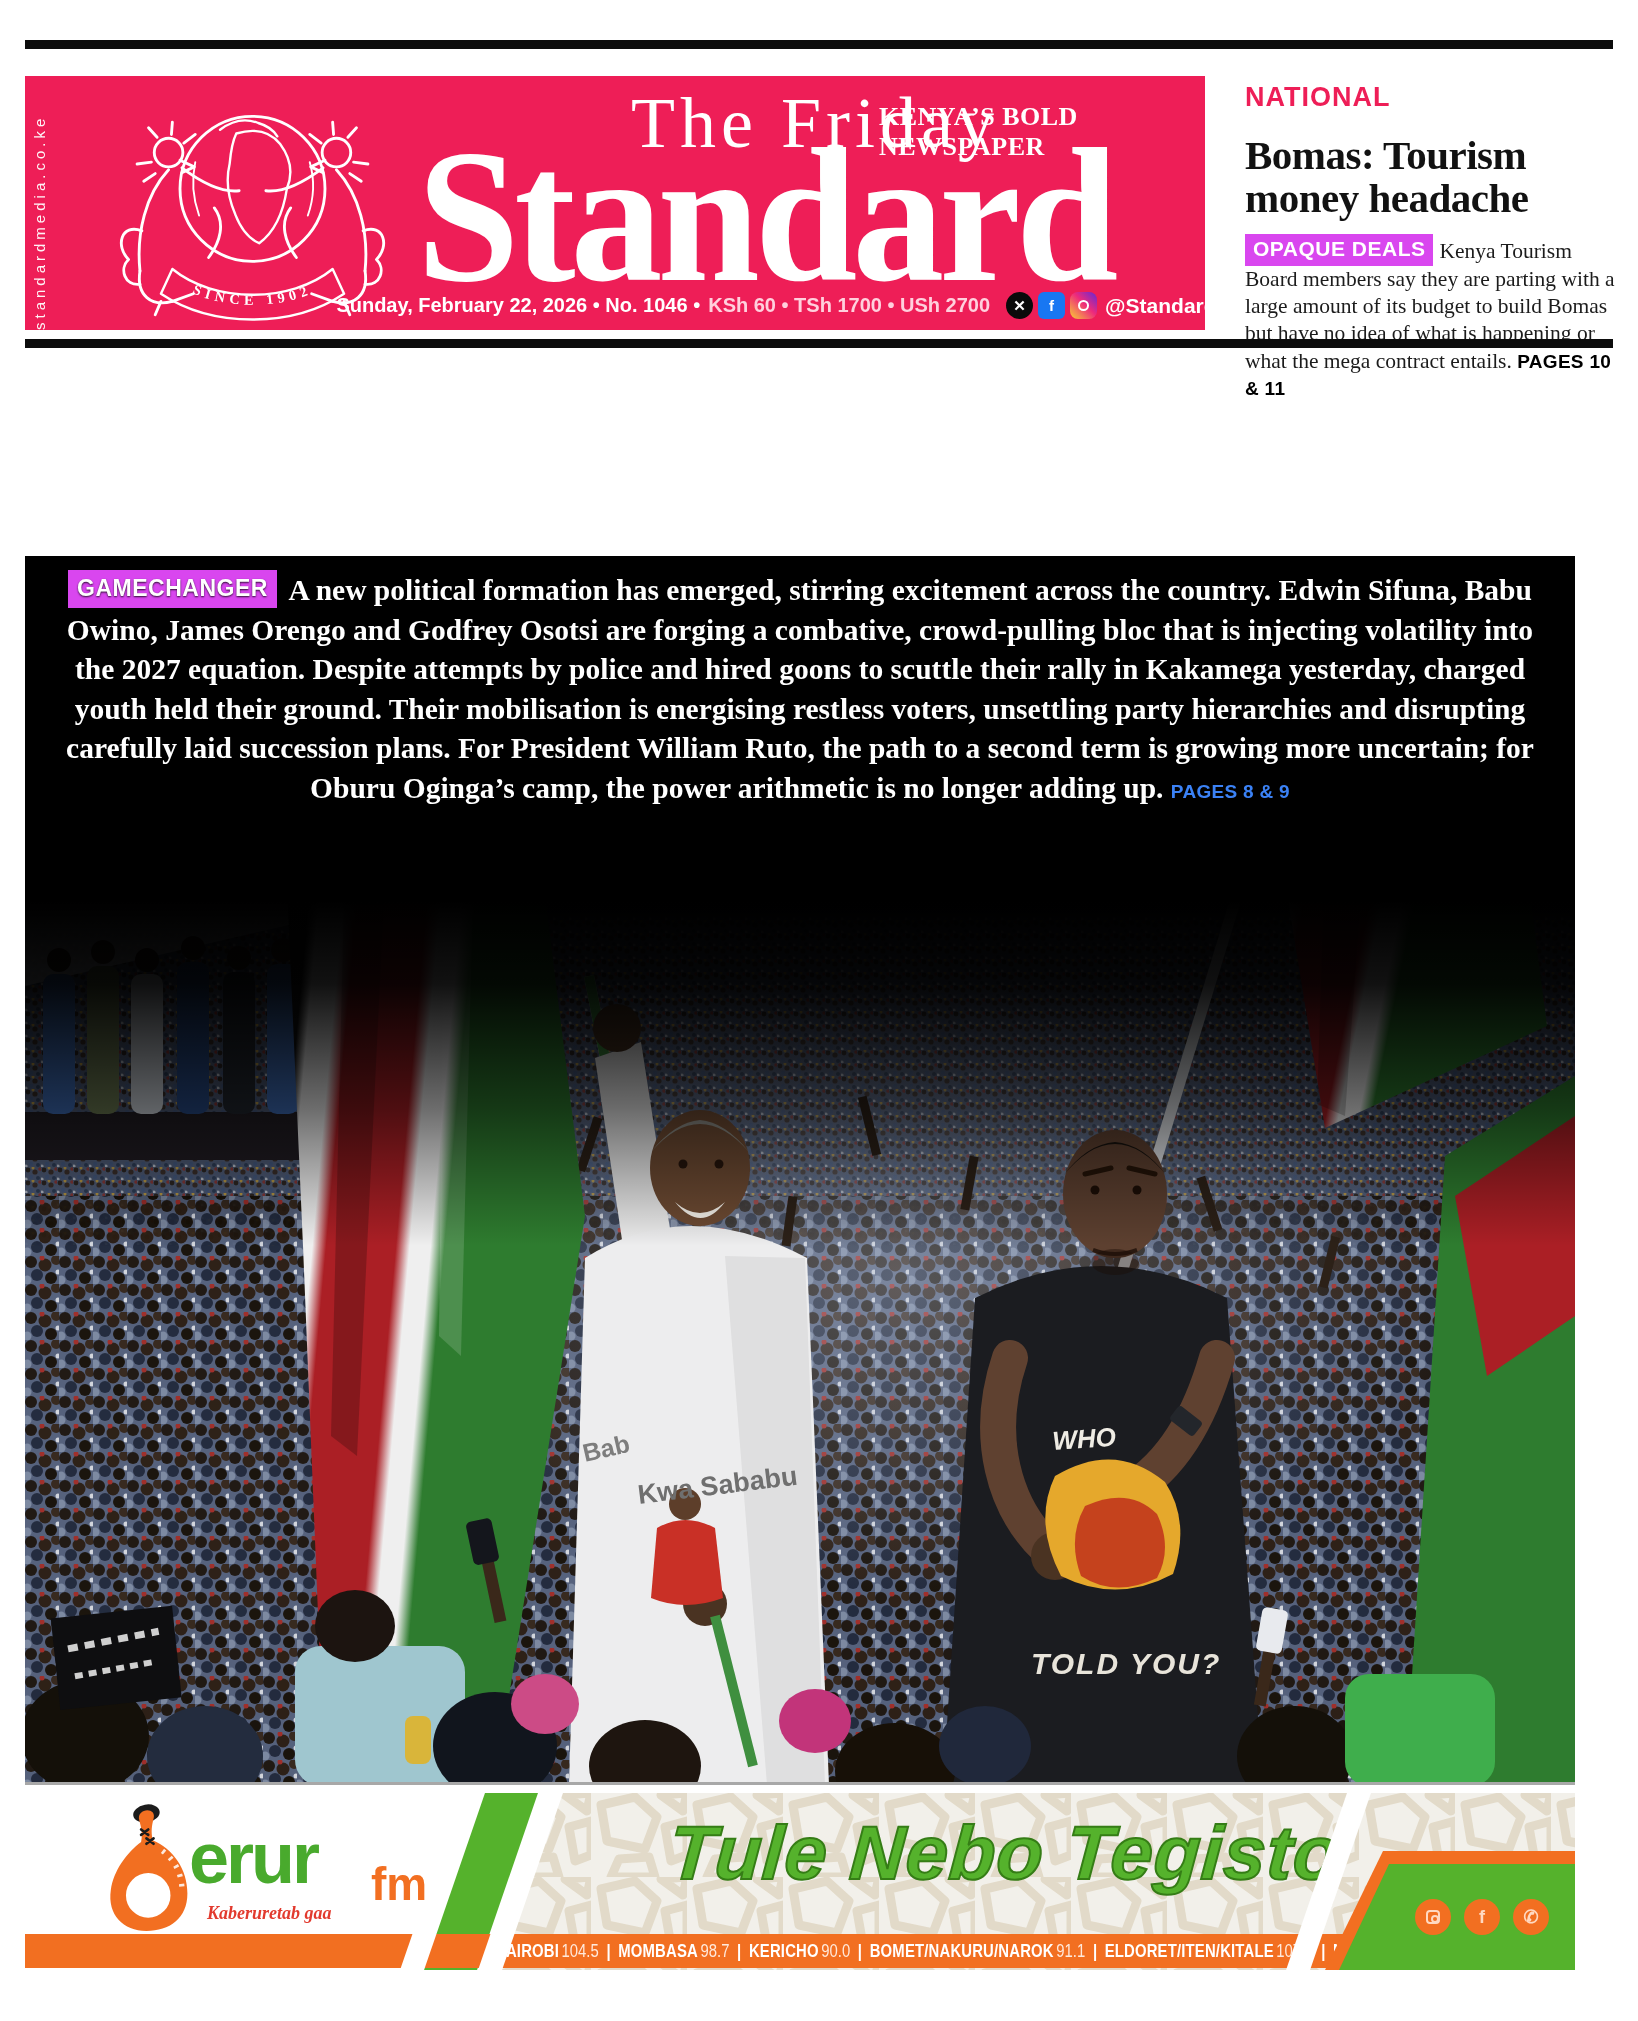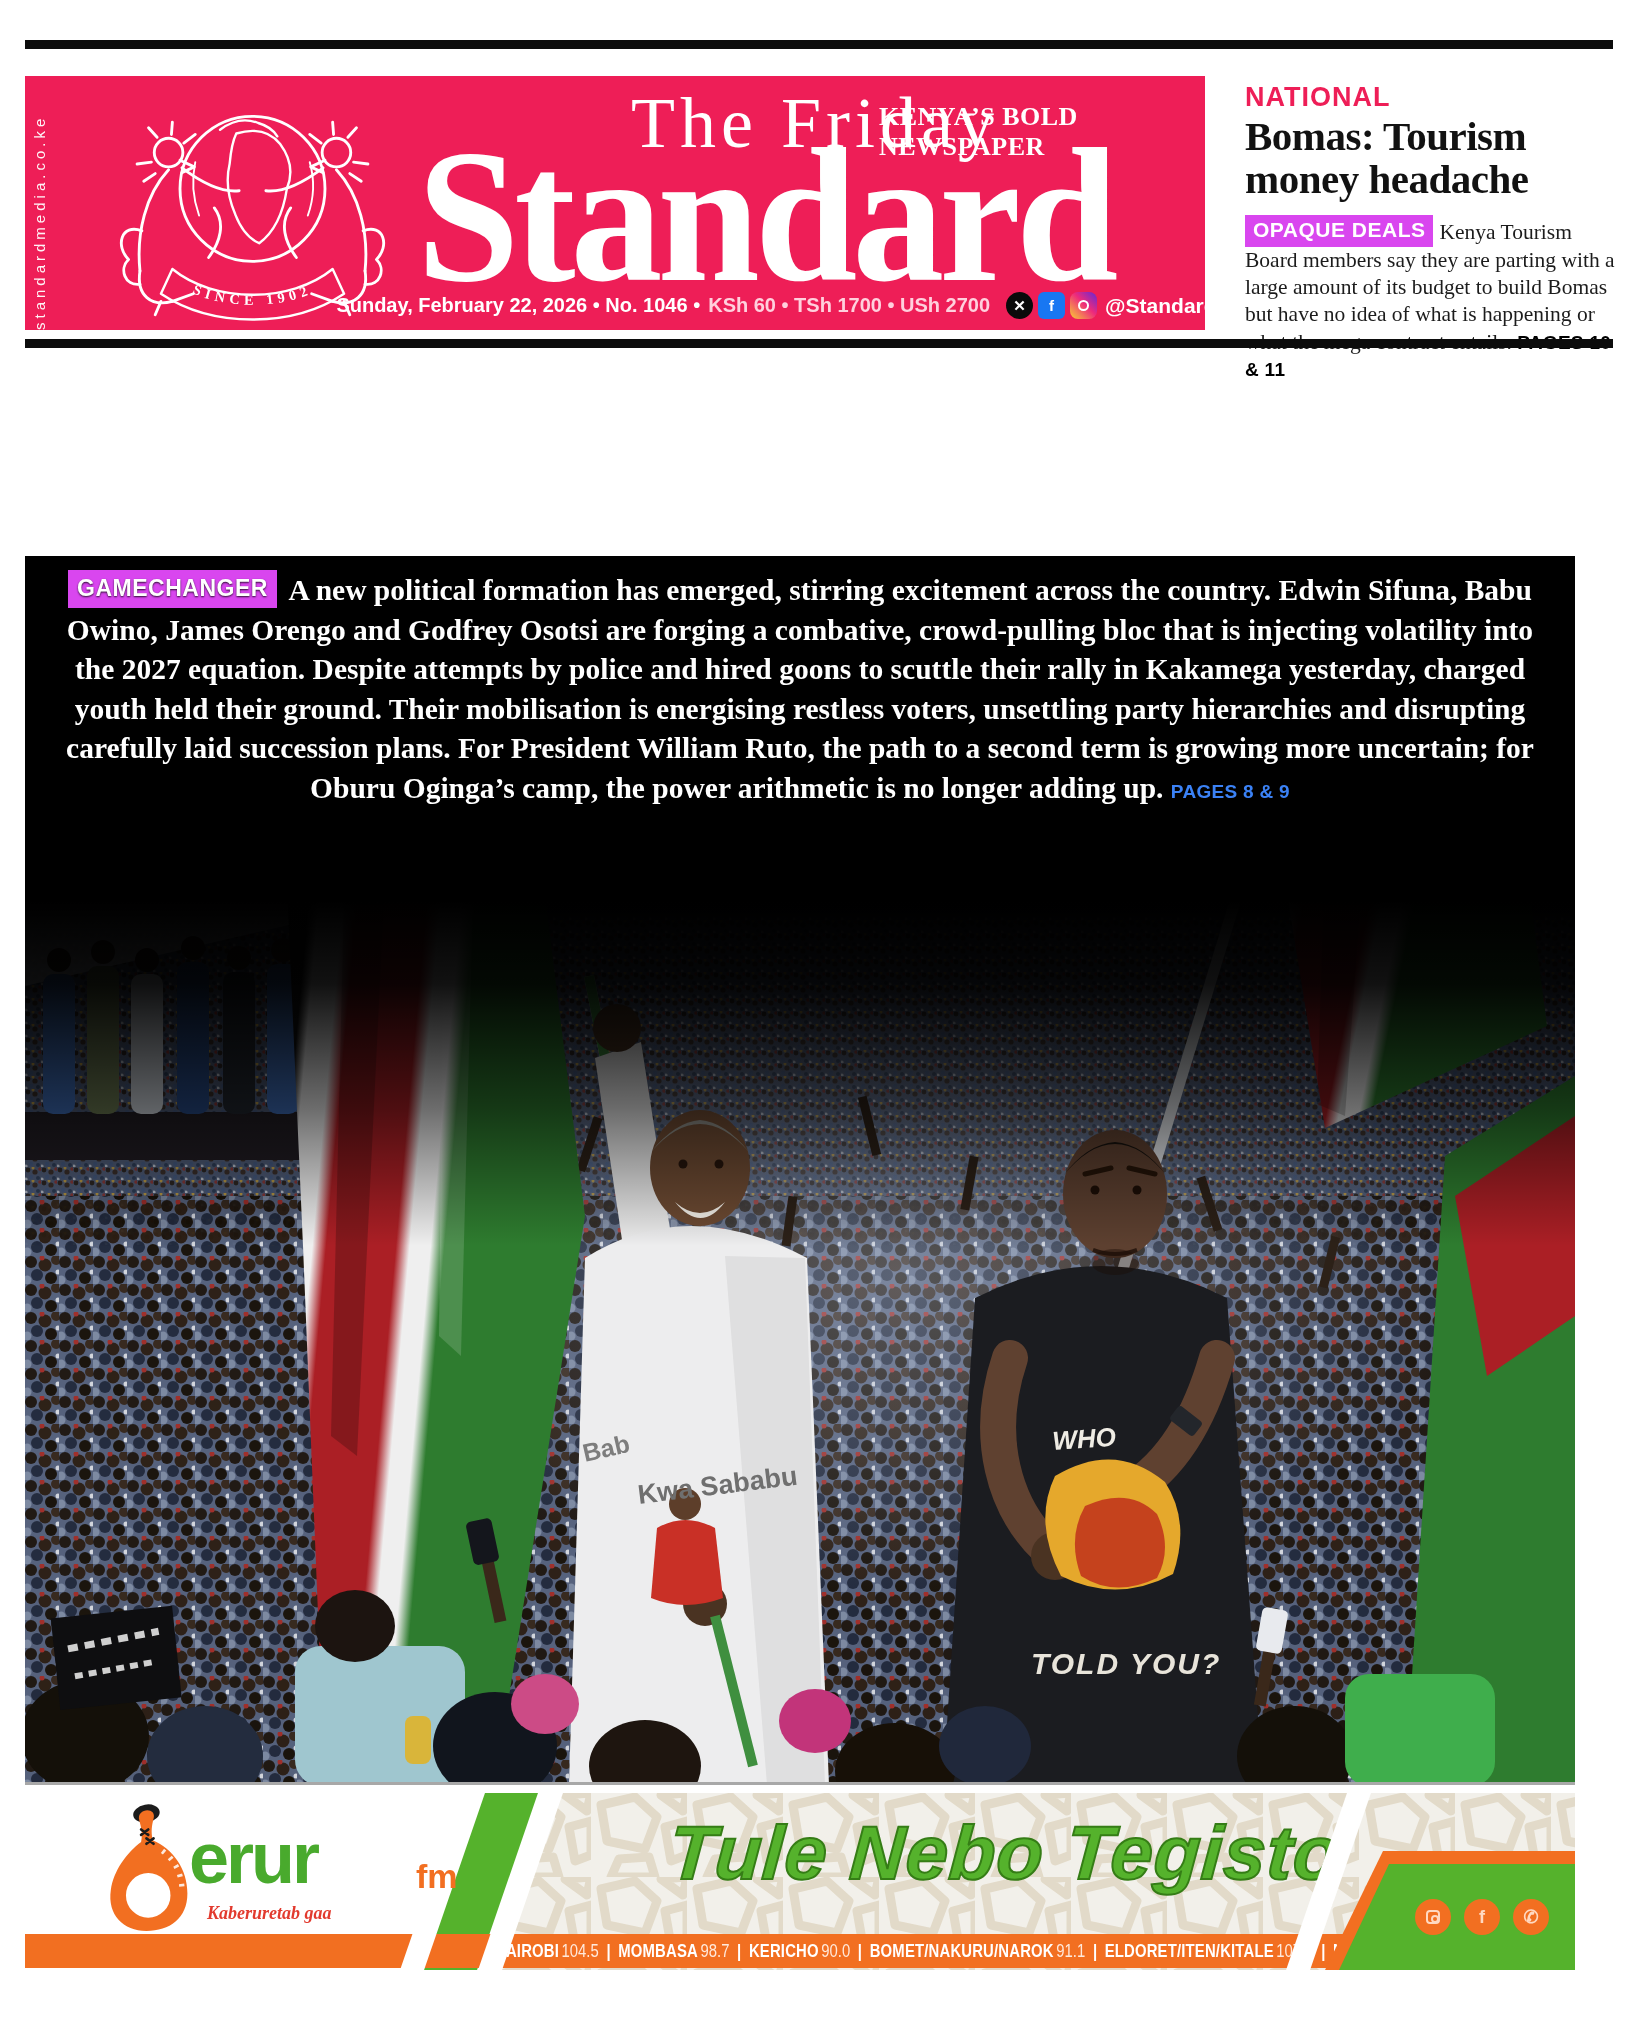--- a/index.html
+++ b/index.html
@@ -30,21 +30,21 @@
             color:#fff; font-weight:bold; font-size:15px; }
   .soc-x { background:#0a0a0a; }
   .soc-fb { background:#1877f2; border-radius:6px; }
   .soc-ig { background:linear-gradient(45deg,#f9ce34,#ee2a7b 55%,#6228d7); position:relative; border-radius:8px; }
   .soc-ig .lens { width:11px; height:11px; border:2px solid #fff; border-radius:50%; }
   .handle { font-weight:bold; font-size:21px; }
 
   
   #teaser { position:absolute; left:1245px; top:82px; width:370px; }
   .kicker { color:#ee1e57; font-weight:bold; font-size:27px; letter-spacing:1px; }
-  .teaser-head { margin-top:2px; font-family:"Liberation Serif",serif; font-weight:bold; font-size:41px;
+  .teaser-head { margin-top:21px; font-family:"Liberation Serif",serif; font-weight:bold; font-size:41px;
                  line-height:1.05; color:#121212; letter-spacing:-.5px; }
   .teaser-body { margin-top:14px; font-family:"Liberation Serif",serif; font-size:21.5px; line-height:1.27; color:#1c1c1c; }
   .badge { display:inline-block; background:#d946ef; color:#fff; font-family:"Liberation Sans",sans-serif;
            font-weight:bold; font-size:21px; padding:2px 8px 3px; letter-spacing:.5px; vertical-align:2px; margin-right:6px; }
   .pages { font-family:"Liberation Sans",sans-serif; font-weight:bold; font-size:19px; color:#000; letter-spacing:.3px; }
 
   
   #headline-wrap { position:absolute; left:25px; top:346px; width:1550px; text-align:center; }
   #headline-wrap h1 { font-family:"Liberation Serif",serif; font-weight:bold; color:#0d0d0d;
                       font-size:206px; line-height:.93; letter-spacing:-7px; transform:scaleY(1.05); transform-origin:center top; }
@@ -82,21 +82,21 @@
   .para-inner { position:absolute; left:14px; right:0; top:13px; bottom:0; background:#55b22c;
                 clip-path:polygon(50px 0, 100% 0, 100% 100%, 0 100%);
                 display:flex; align-items:center; justify-content:flex-end; gap:13px; padding-right:26px; }
   .ad-ic { width:36px; height:36px; border-radius:50%; background:#f26f21; display:flex; align-items:center;
            justify-content:center; color:#ffd9c2; font-weight:bold; font-size:18px; }
   .ad-ic .cam { width:14px; height:14px; border:2px solid #ffd9c2; border-radius:4px; position:relative; }
   .ad-ic .cam::after { content:""; position:absolute; left:3px; top:3px; width:4px; height:4px; border:2px solid #ffd9c2; border-radius:50%; }
 
   #berur { position:absolute; left:70px; top:8px; width:340px; height:130px; }
   #berur .erur { position:absolute; left:94px; top:16px; font-weight:bold; font-size:72px; color:#49aa2d; letter-spacing:-3px; }
-  #berur .fm { position:absolute; left:276px; top:56px; font-weight:bold; font-size:34px; color:#f26f21;margin-left:45px; }
+  #berur .fm { position:absolute; left:276px; top:56px; font-weight:bold; font-size:46px; color:#f26f21; }
   #berur .tagl { position:absolute; left:112px; top:102px; font-family:"Liberation Serif",serif; font-style:italic;
                  font-weight:bold; font-size:18px; color:#e23a2e; }
 </style>
 </head>
 <body>
 
 <div id="page">
 
   <div class="rule" style="top:40px"></div>
 

